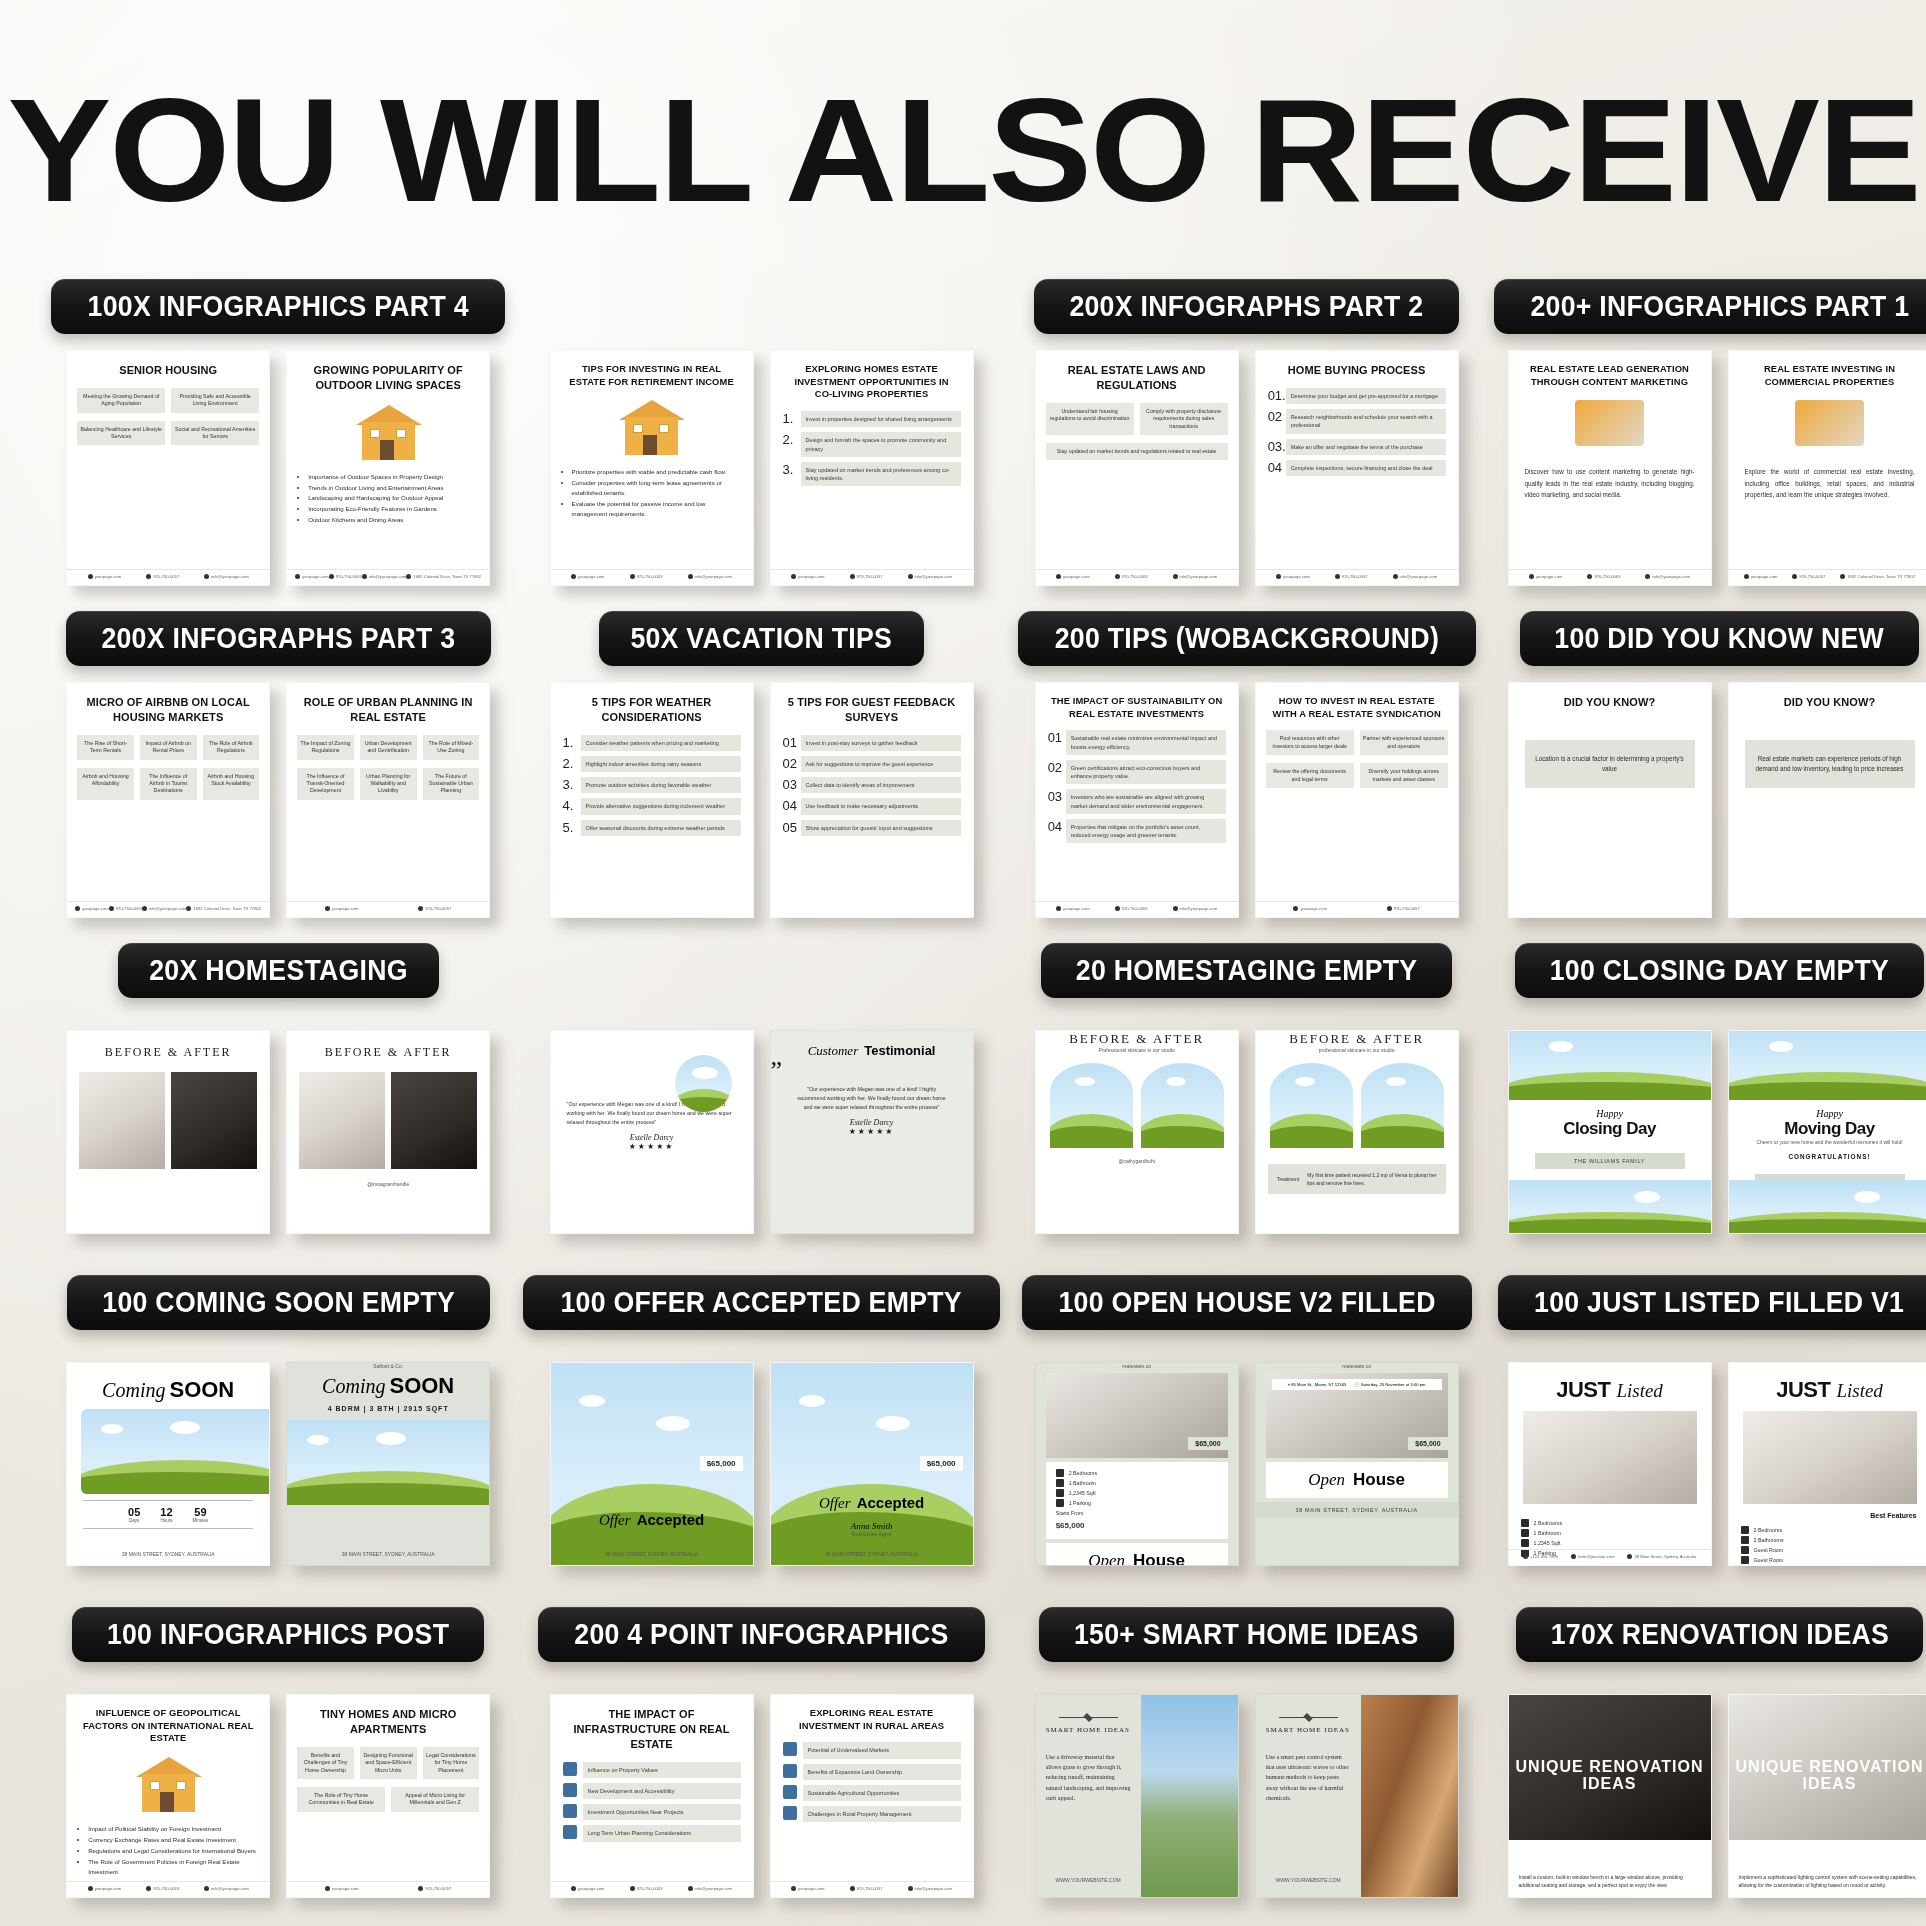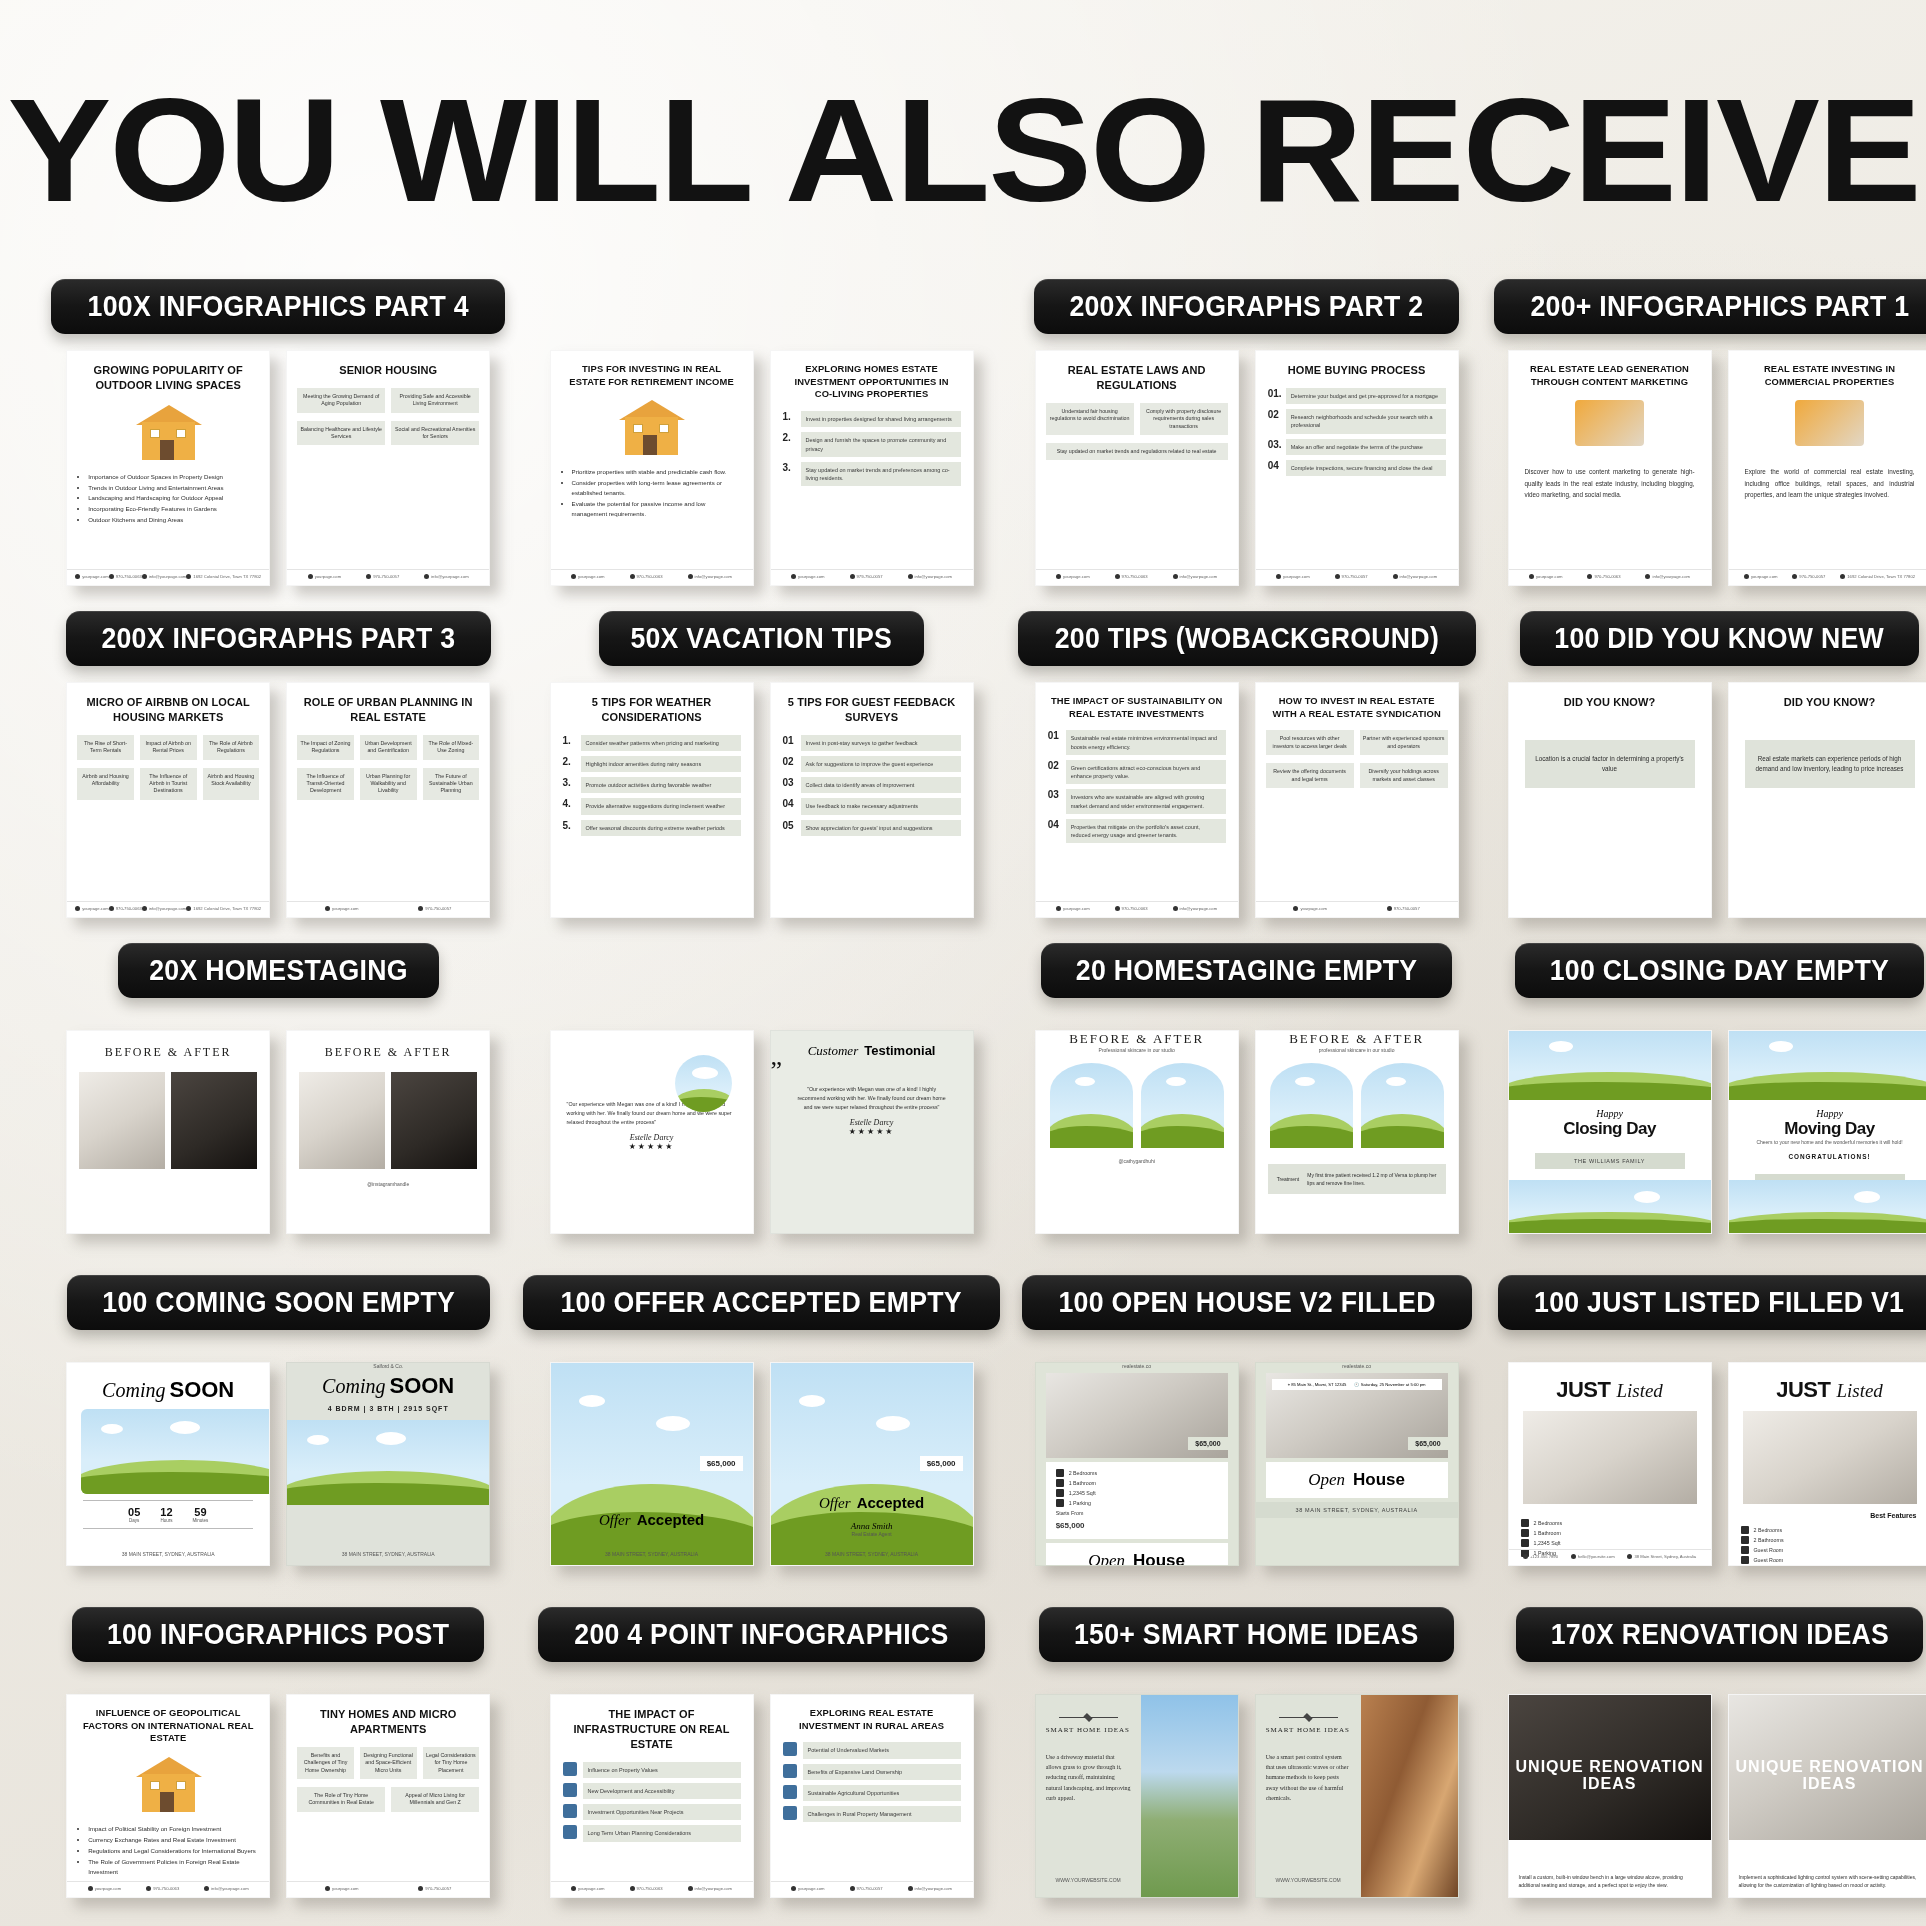--- a/index.html
+++ b/index.html
@@ -147,21 +147,21 @@
   .fb-item { display:flex; align-items:center; gap:2px; white-space: nowrap;}
   .fb-dot { width:5px; height:5px; border-radius:50%; background:#333; flex:0 0 auto;}
 
   .row-chips { display:flex; gap:6px; padding: 4px 10px; }
   .chip {
     flex:1; background:#e6e9e2; font-size:5.3px; text-align:center;
     padding:5px 3px; line-height:1.4; color:#333;
   }
   .numlist { padding: 4px 12px; }
   .numrow { display:flex; gap:6px; margin-bottom:5px; align-items:flex-start; }
-  .numrow .n { font-size:10px; font-weight:bold; color:#222; flex:0 0 auto; width:12px;}
+  .numrow .n { font-size:13px; font-weight:normal; color:#222; flex:0 0 auto; width:12px;}
   .numrow .tx { font-size:5.5px; line-height:1.5; color:#3a3a3a; background:#e3e7de; padding:4px 5px; flex:1; }
 
   
   .ill-house {
     width: 65px; height: 55px; margin: 6px auto; position: relative;
   }
   .ill-house .roof {
     position:absolute; top:0; left:0; width:0; height:0;
     border-left:33px solid transparent; border-right:33px solid transparent;
     border-bottom:20px solid #e8a33d;
@@ -225,20 +225,47 @@
 <div class="page">
 
   <div class="hero-title">YOU WILL ALSO RECEIVE</div>
 
   <div class="grid" id="grid">
       <div class="cell">
         <div class="pill">
           <span class="pill-text">100X INFOGRAPHICS PART 4</span>
         </div>
         <div class="pair">
+          <div class="thumb">
+            <div class="t-title">SENIOR HOUSING</div>
+            <div>
+              <div class="row-chips">
+                <div class="chip">Meeting the Growing Demand of Aging Population</div>
+                <div class="chip">Providing Safe and Accessible Living Environment</div>
+              </div>
+              <div class="row-chips">
+                <div class="chip">Balancing Healthcare and Lifestyle Services</div>
+                <div class="chip">Social and Recreational Amenities for Seniors</div>
+              </div>
+            </div>
+            <div class="footerbar">
+              <div class="fb-item">
+                <span class="fb-dot"></span>
+                <span>yourpage.com</span>
+              </div>
+              <div class="fb-item">
+                <span class="fb-dot"></span>
+                <span>970-750-0057</span>
+              </div>
+              <div class="fb-item">
+                <span class="fb-dot"></span>
+                <span>info@yourpage.com</span>
+              </div>
+            </div>
+          </div>
           <div class="thumb">
             <div class="t-title">GROWING POPULARITY OF OUTDOOR LIVING SPACES</div>
             <div class="ill-house">
               <div class="roof"></div>
               <div class="body"></div>
               <div class="win" style="top: 24px; left: 14px;"></div>
               <div class="win" style="top: 24px; left: 40px;"></div>
               <div class="door"></div>
             </div>
             <ul class="bullets">
@@ -260,47 +287,20 @@
               <div class="fb-item">
                 <span class="fb-dot"></span>
                 <span>info@yourpage.com</span>
               </div>
               <div class="fb-item">
                 <span class="fb-dot"></span>
                 <span>1692 Colonial Drive, Town TX 77802</span>
               </div>
             </div>
           </div>
-          <div class="thumb">
-            <div class="t-title">SENIOR HOUSING</div>
-            <div>
-              <div class="row-chips">
-                <div class="chip">Meeting the Growing Demand of Aging Population</div>
-                <div class="chip">Providing Safe and Accessible Living Environment</div>
-              </div>
-              <div class="row-chips">
-                <div class="chip">Balancing Healthcare and Lifestyle Services</div>
-                <div class="chip">Social and Recreational Amenities for Seniors</div>
-              </div>
-            </div>
-            <div class="footerbar">
-              <div class="fb-item">
-                <span class="fb-dot"></span>
-                <span>yourpage.com</span>
-              </div>
-              <div class="fb-item">
-                <span class="fb-dot"></span>
-                <span>970-750-0057</span>
-              </div>
-              <div class="fb-item">
-                <span class="fb-dot"></span>
-                <span>info@yourpage.com</span>
-              </div>
-            </div>
-          </div>
         </div>
       </div>
       <div class="cell">
         <div class="pair">
           <div class="thumb">
             <div class="t-title sm">TIPS FOR INVESTING IN REAL ESTATE FOR RETIREMENT INCOME</div>
             <div class="ill-house">
               <div class="roof"></div>
               <div class="body"></div>
               <div class="win" style="top: 24px; left: 14px;"></div>

